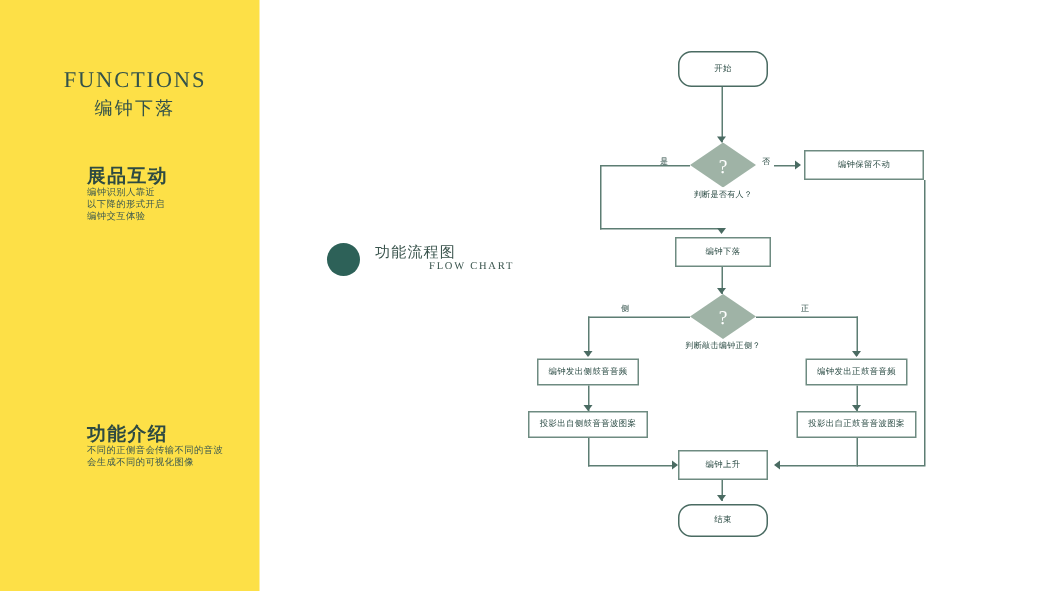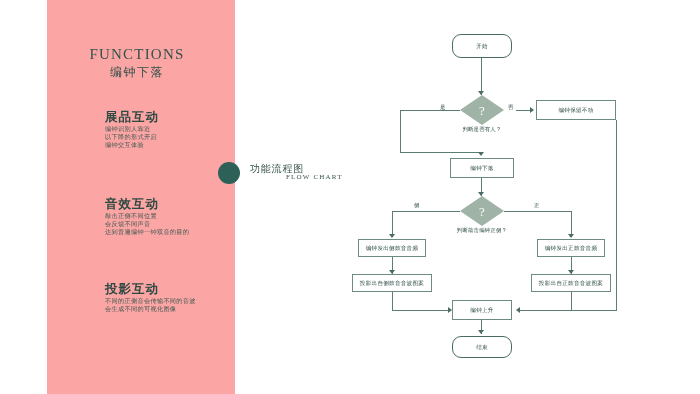--- a/index.html
+++ b/index.html
@@ -5,23 +5,22 @@
   html,body{margin:0;padding:0;}
   body{
     width:700px;height:394px;overflow:hidden;
     background:#ffffff;
     font-family:"Liberation Sans", sans-serif;
   }
   .page{position:relative;width:700px;height:394px;background:#ffffff;}
 
   
   .left-panel{
-    position:absolute;left:0;top:0;width:188px;height:394px;
-    background:#fca5a5;
-    margin-left:47px;
+    position:absolute;left:0;top:0;width:173px;height:394px;
+    background:#fde047;
   }
   .panel-title{
     position:absolute;left:0;top:46px;width:180px;text-align:center;
     color:#2f4a43;
   }
   .panel-title .en{
     display:block;font-family:"Liberation Serif", serif;
     font-size:15px;letter-spacing:1.2px;line-height:17px;
     color:#33524a;
   }
@@ -110,29 +109,23 @@
       <span class="cn">编钟下落</span>
     </div>
 
     <div class="feature f1">
       <div class="f-title">展品互动</div>
       <div class="f-line">编钟识别人靠近</div>
       <div class="f-line">以下降的形式开启</div>
       <div class="f-line">编钟交互体验</div>
     </div>
 
-    <div class="feature f2">
-      <div class="f-title">音效互动</div>
-      <div class="f-line">敲击正侧不同位置</div>
-      <div class="f-line">会反馈不同声音</div>
-      <div class="f-line">达到普遍编钟一钟双音的目的</div>
-    </div>
 
     <div class="feature f3">
-      <div class="f-title">投影互动</div>
+      <div class="f-title">功能介绍</div>
       <div class="f-line">不同的正侧音会传输不同的音波</div>
       <div class="f-line">会生成不同的可视化图像</div>
     </div>
   </div>
 
   <div class="flow-label">
     <div class="flow-dot"></div>
     <div class="flow-text">
       <span class="cn">功能流程图</span>
       <span class="en">FLOW CHART</span>

